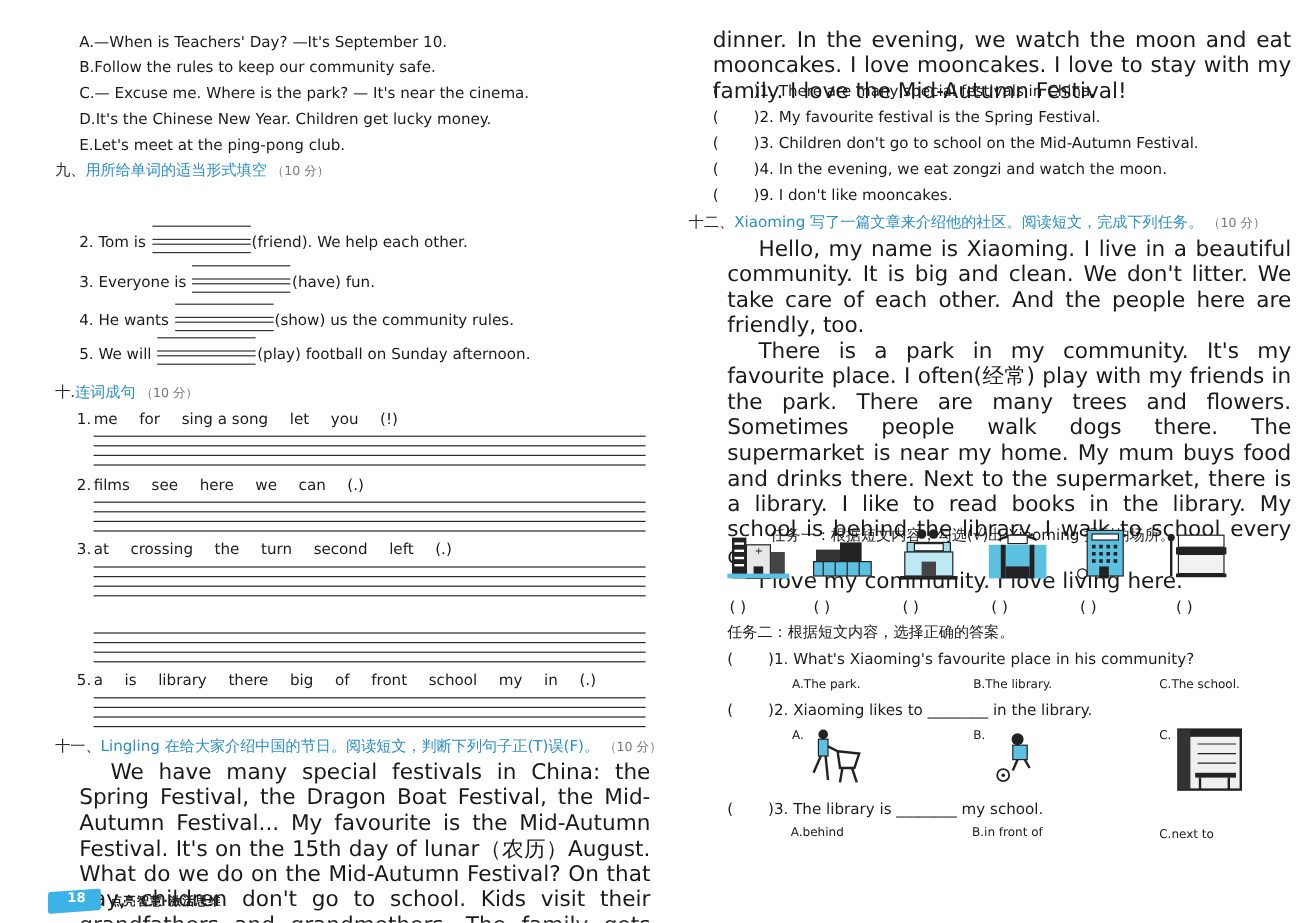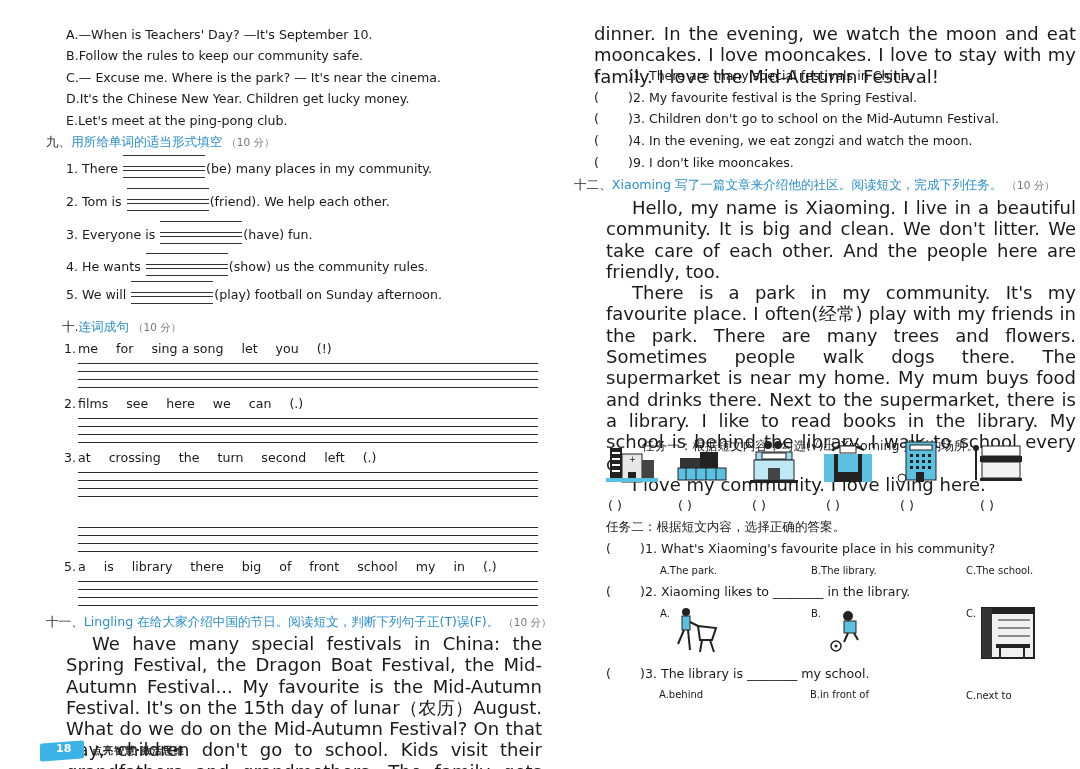--- a/index.html
+++ b/index.html
@@ -57,42 +57,38 @@
   <div class="line" style="left:66px; top:27px;">A.—When is Teachers' Day?     —It's September 10.</div>
   <div class="line" style="left:66px; top:48px;">B.Follow the rules to keep our community safe.</div>
   <div class="line" style="left:66px; top:70px;">C.— Excuse me. Where is the park?    — It's near the cinema.</div>
   <div class="line" style="left:66px; top:91px;">D.It's the Chinese New Year. Children get lucky money.</div>
   <div class="line" style="left:66px; top:113px;">E.Let's meet at the ping-pong club.</div>
 
   <div class="heading" style="left:46px; top:134px;">
     <span class="num">九、</span><span class="title">用所给单词的适当形式填空</span><span class="score">（10 分）</span>
   </div>
 
-  <div class="line" style="left:66px; top:161px;">
-    <span>1. There</span>
-    <span class="blank-stack"><span></span><span></span><span></span><span></span></span><span>(be) many places in my community.</span>
-  </div>
   <div class="line" style="left:66px; top:194px;">
     <span>2. Tom is</span>
     <span class="blank-stack"><span></span><span></span><span></span><span></span></span><span>(friend). We help each other.</span>
   </div>
   <div class="line" style="left:66px; top:227px;">
     <span>3. Everyone is</span>
     <span class="blank-stack"><span></span><span></span><span></span><span></span></span><span>(have) fun.</span>
   </div>
   <div class="line" style="left:66px; top:259px;">
     <span>4. He wants</span>
     <span class="blank-stack"><span></span><span></span><span></span><span></span></span><span>(show) us the community rules.</span>
   </div>
   <div class="line" style="left:66px; top:287px;">
     <span>5. We will</span>
     <span class="blank-stack"><span></span><span></span><span></span><span></span></span><span>(play) football on Sunday afternoon.</span>
   </div>
 
-  <div class="heading" style="left:62px; top:319px;text-align:right;">
+  <div class="heading" style="left:46px; top:319px;text-align:right;">
     <span class="num">十.</span><span class="title">连词成句</span><span class="score">（10 分）</span>
   </div>
 
   <div class="line words" style="left:64px; top:341px;">
     <span style="margin-right:2px">1.</span><span>me</span><span>for</span><span>sing a song</span><span>let</span><span>you</span><span>(!)</span>
   </div>
   <div class="answer-lines" style="top:363px;">
       <span></span>
       <span></span>
       <span></span>

